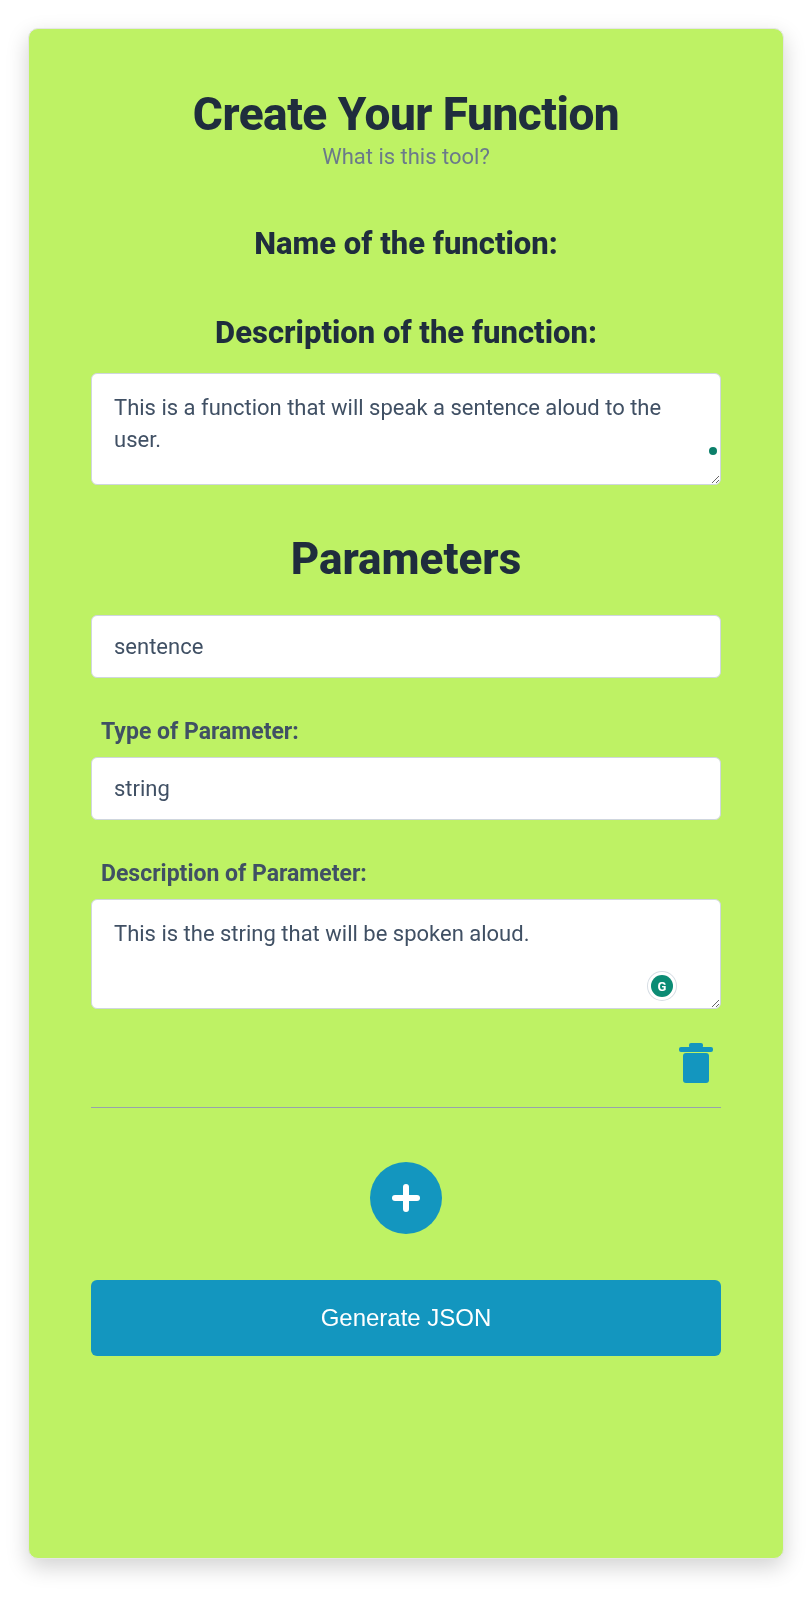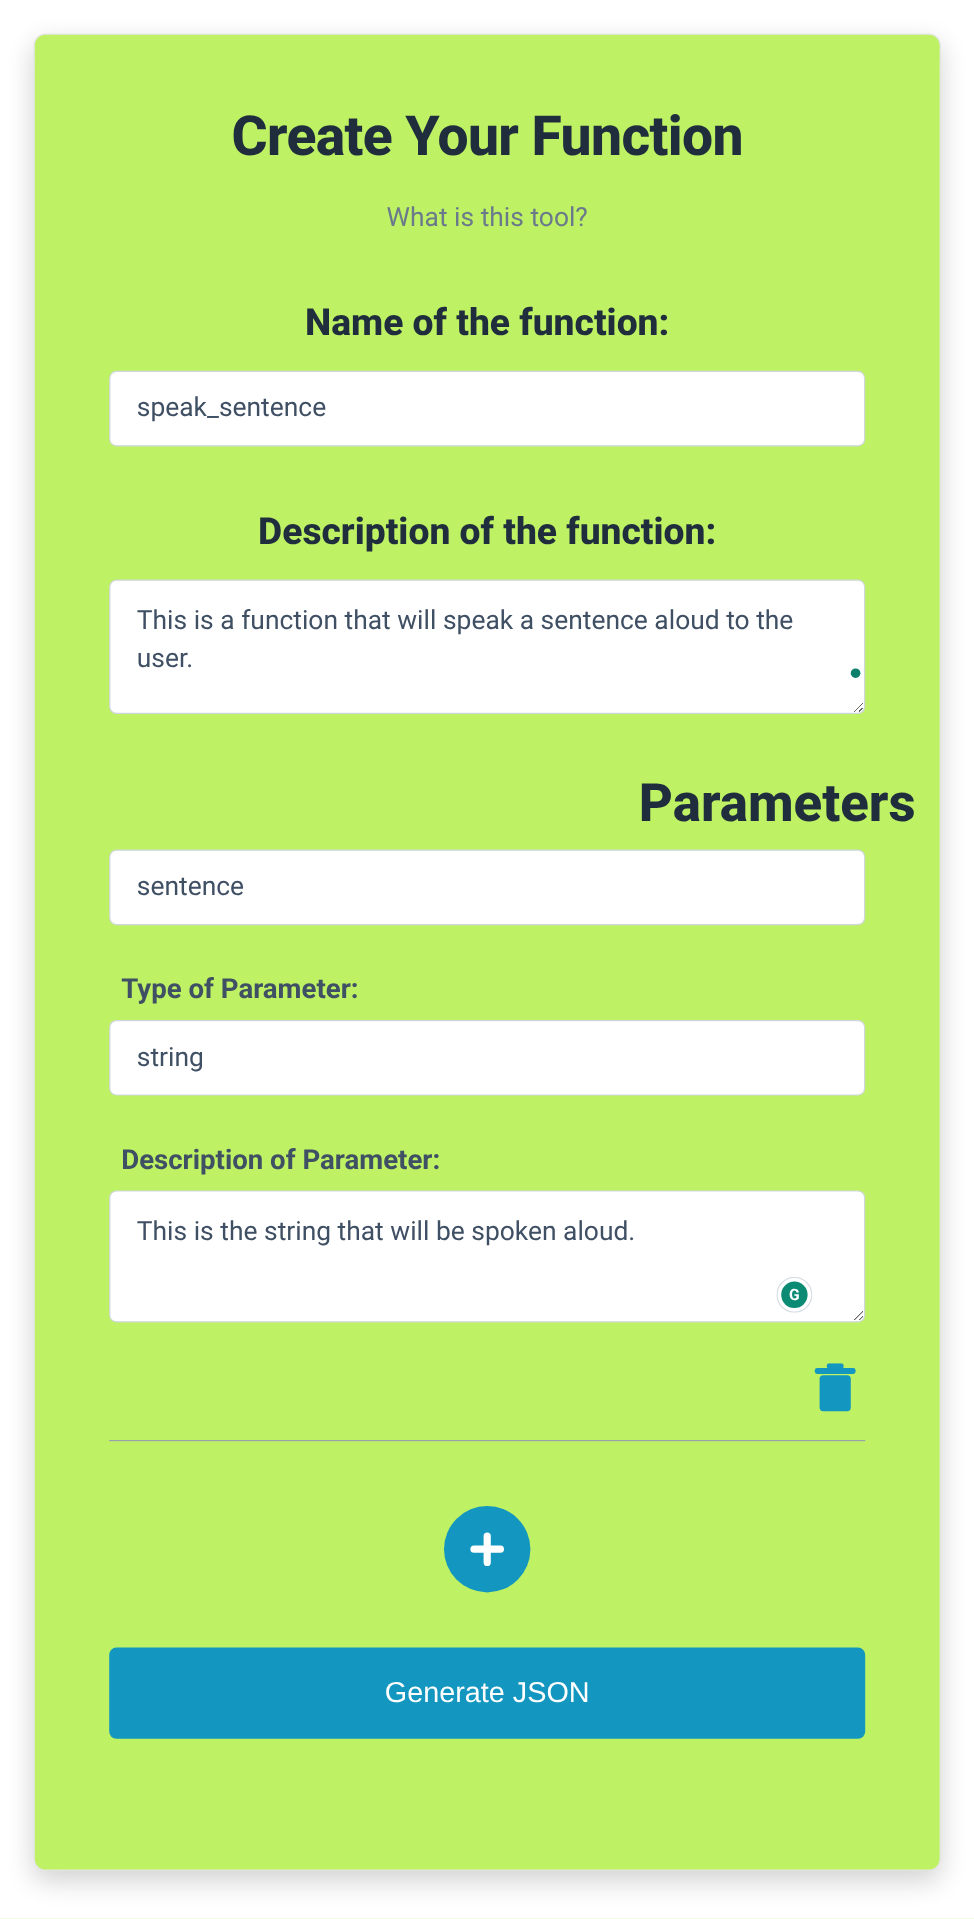--- a/index.html
+++ b/index.html
@@ -22,43 +22,43 @@
       position: relative;
     }
     .title {
       text-align: center;
       font-size: 46px;
       font-weight: 800;
       color: #1f2d3d;
       letter-spacing: -0.5px;
     }
     .subtitle {
-      margin-top: 28px;
+      margin-top: 3px;
       text-align: center;
       font-size: 22px;
       color: #6b7a8a;
     }
     .section {
       padding: 0 42px;
     }
     .label-h2 {
       text-align: center;
       font-size: 31px;
       font-weight: 800;
       color: #1f2d3d;
       margin-top: 56px;
       margin-bottom: 22px;
     }
     .params-heading {
-      text-align: right;
+      text-align: center;
       font-size: 44px;
       font-weight: 800;
       color: #1f2d3d;
       margin-top: 44px;
-      margin-bottom: 13px;
+      margin-bottom: 30px;
     }
     .field-label {
       font-size: 23px;
       font-weight: 700;
       color: #405064;
       margin: 0 0 12px 10px;
     }
     .input, .textarea {
       width: 100%;
       border: 1px solid #cfd6de;
@@ -147,23 +147,20 @@
   </style>
 </head>
 <body>
 
 <div class="card">
 
   <h1 class="title">Create Your Function</h1>
   <div class="subtitle">What is this tool?</div>
 
   <h2 class="label-h2">Name of the function:</h2>
-  <div class="section">
-    <input class="input" type="text" value="speak_sentence" style="">
-  </div>
 
   <h2 class="label-h2" style="margin-top:52px;">Description of the function:</h2>
   <div class="section rel">
     <textarea class="textarea t-desc" style="">This is a function that will speak a sentence aloud to the user.</textarea>
     <span class="gdot" style="right:46px; bottom:34px;"></span>
   </div>
 
   <h2 class="params-heading">Parameters</h2>
 
   <div class="section">

